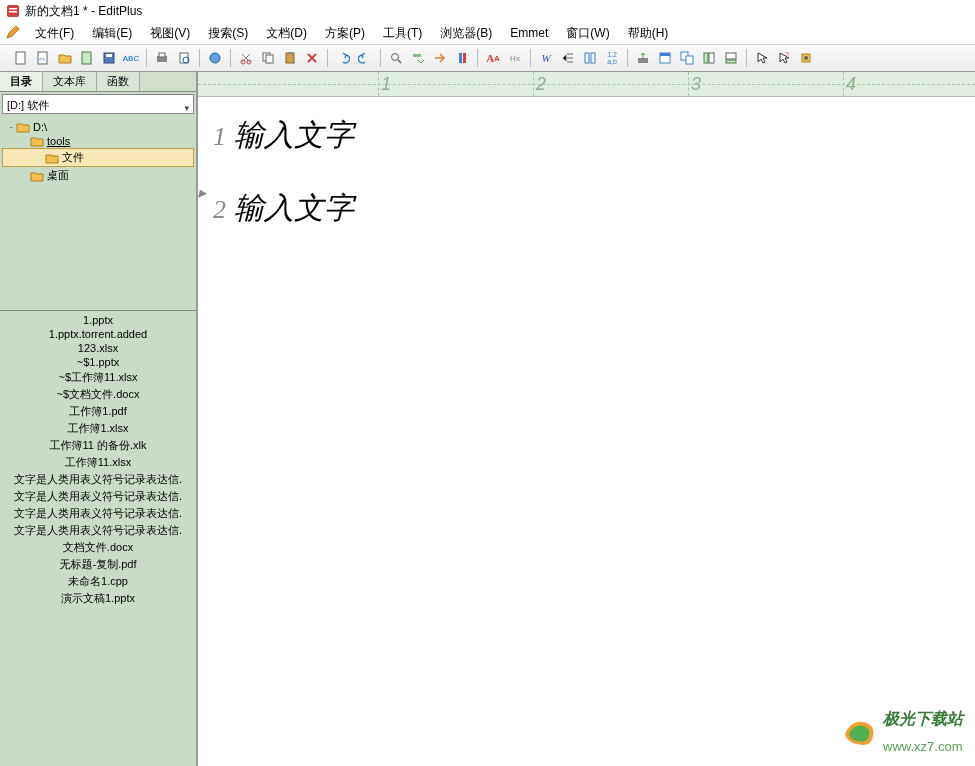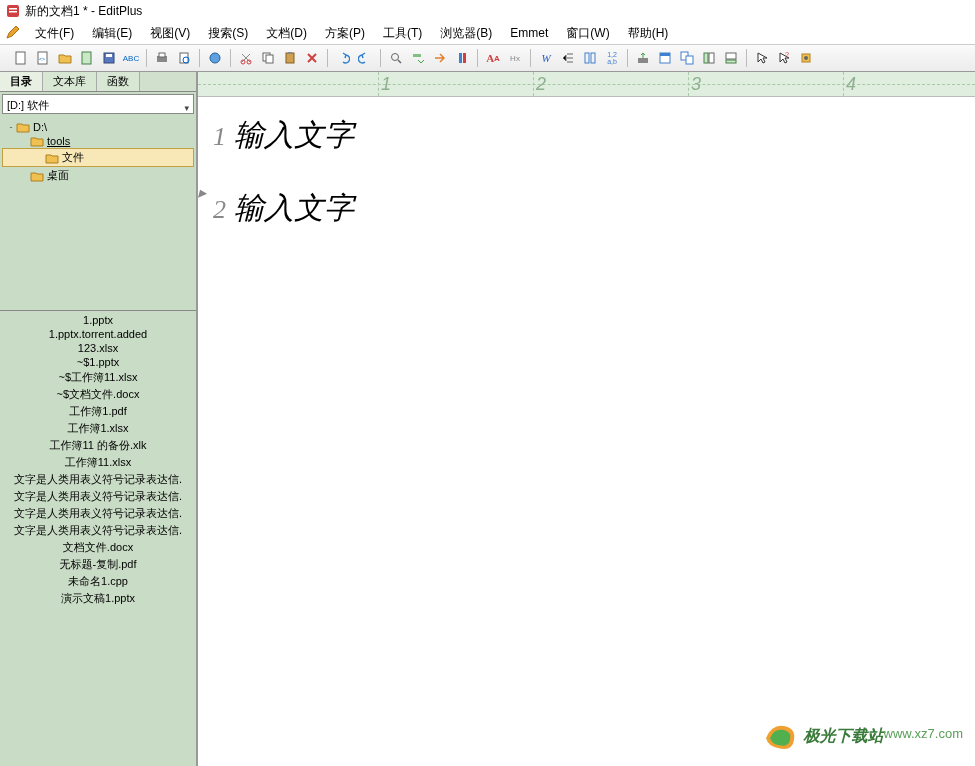--- a/index.html
+++ b/index.html
@@ -27,21 +27,21 @@
 .ruler { height: 25px; background: #e0eee0; border-bottom: 1px solid #bbb; position: relative; font-family: "Times New Roman", serif; font-style: italic; font-size: 18px; color: #8fb08f; overflow: hidden; }
 .ruler-mark { position: absolute; top: 0; height: 100%; border-left: 1px dashed #a8c8a8; display: flex; align-items: center; padding-left: 2px; }
 .ruler-segment { position: absolute; top: 50%; border-top: 1px dashed #a8c8a8; width: 100%; }
 .editor-body { flex: 1; background: #fff; position: relative; font-family: "STKaiti","KaiTi",serif; font-style: italic; font-size: 30px; overflow: hidden; }
 .line { display: flex; align-items: baseline; }
 .line-num { width: 36px; text-align: right; color: #888; font-family: serif; font-style: italic; font-size: 26px; padding-right: 8px; }
 .line-text { color: #000; }
 .line-arrow { position: absolute; left: 0; color: #888; font-size: 16px; }
 .watermark { position: absolute; right: 12px; bottom: 12px; display: flex; align-items: center; gap: 6px; }
 .watermark .logo { width: 36px; height: 36px; }
-.watermark .txt { display: flex; flex-direction: row; line-height: 1.1; }
+.watermark .txt { display: flex; flex-direction: column; line-height: 1.1; gap: 12px; }
 .wm-cn { font-size: 16px; font-weight: bold; color: #3a7a3a; font-style: italic; }
 .wm-url { font-size: 13px; color: #5aa05a; }
 svg { display: block; }
 </style>
 </head>
 <body>
 
 <div class="title-bar">
   <span class="icon">
     <svg viewBox="0 0 16 16">

